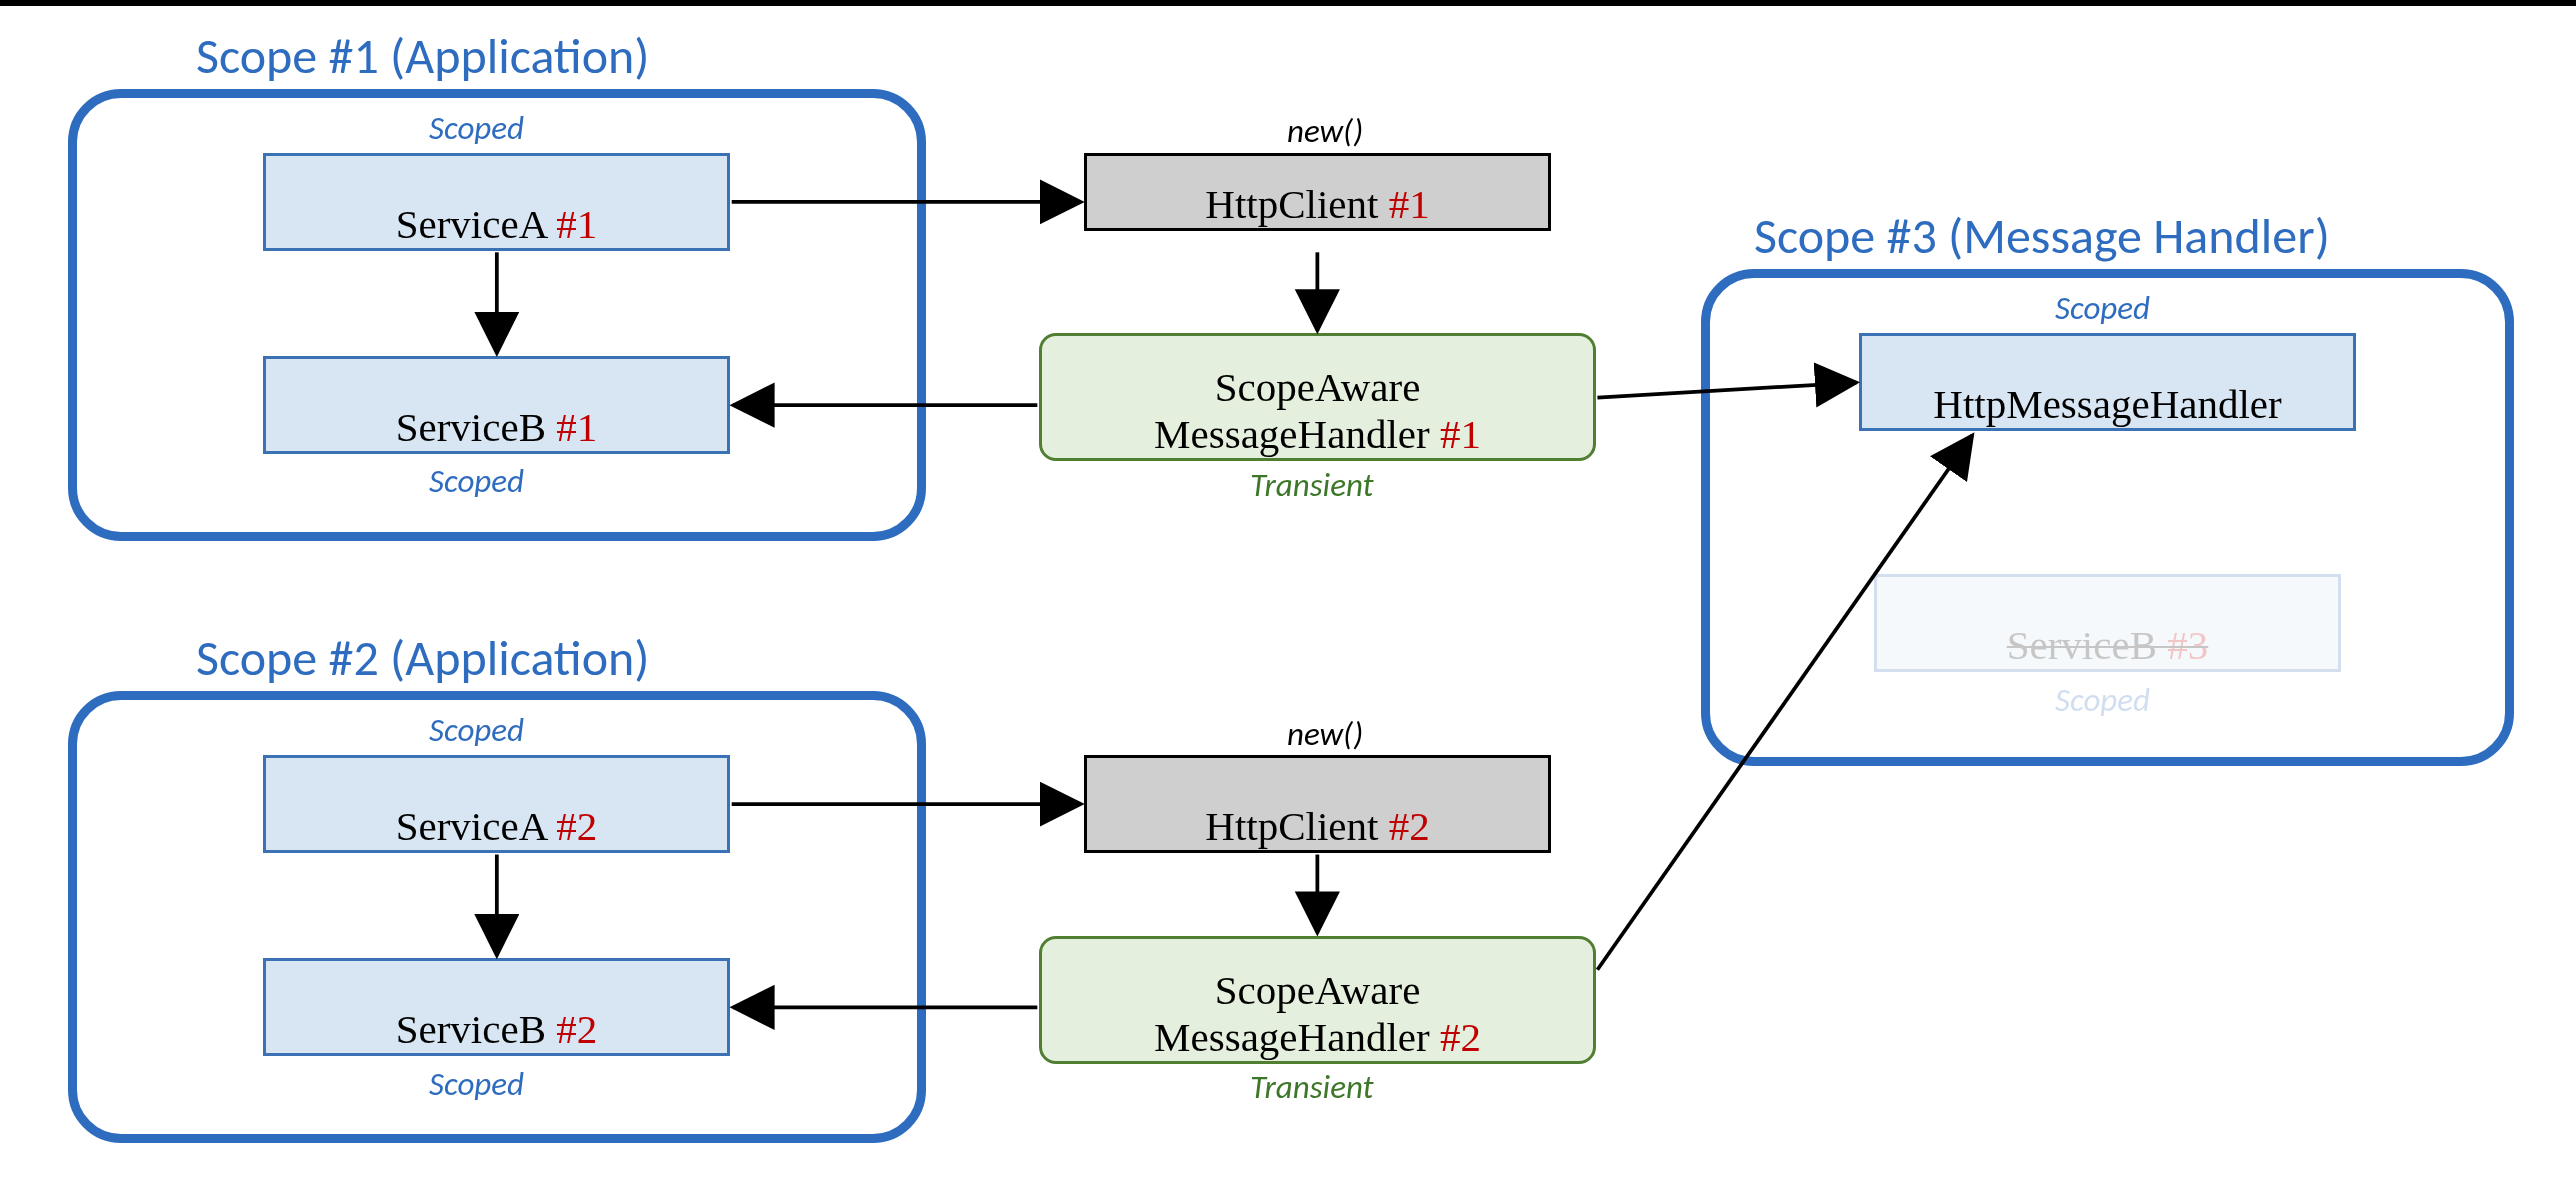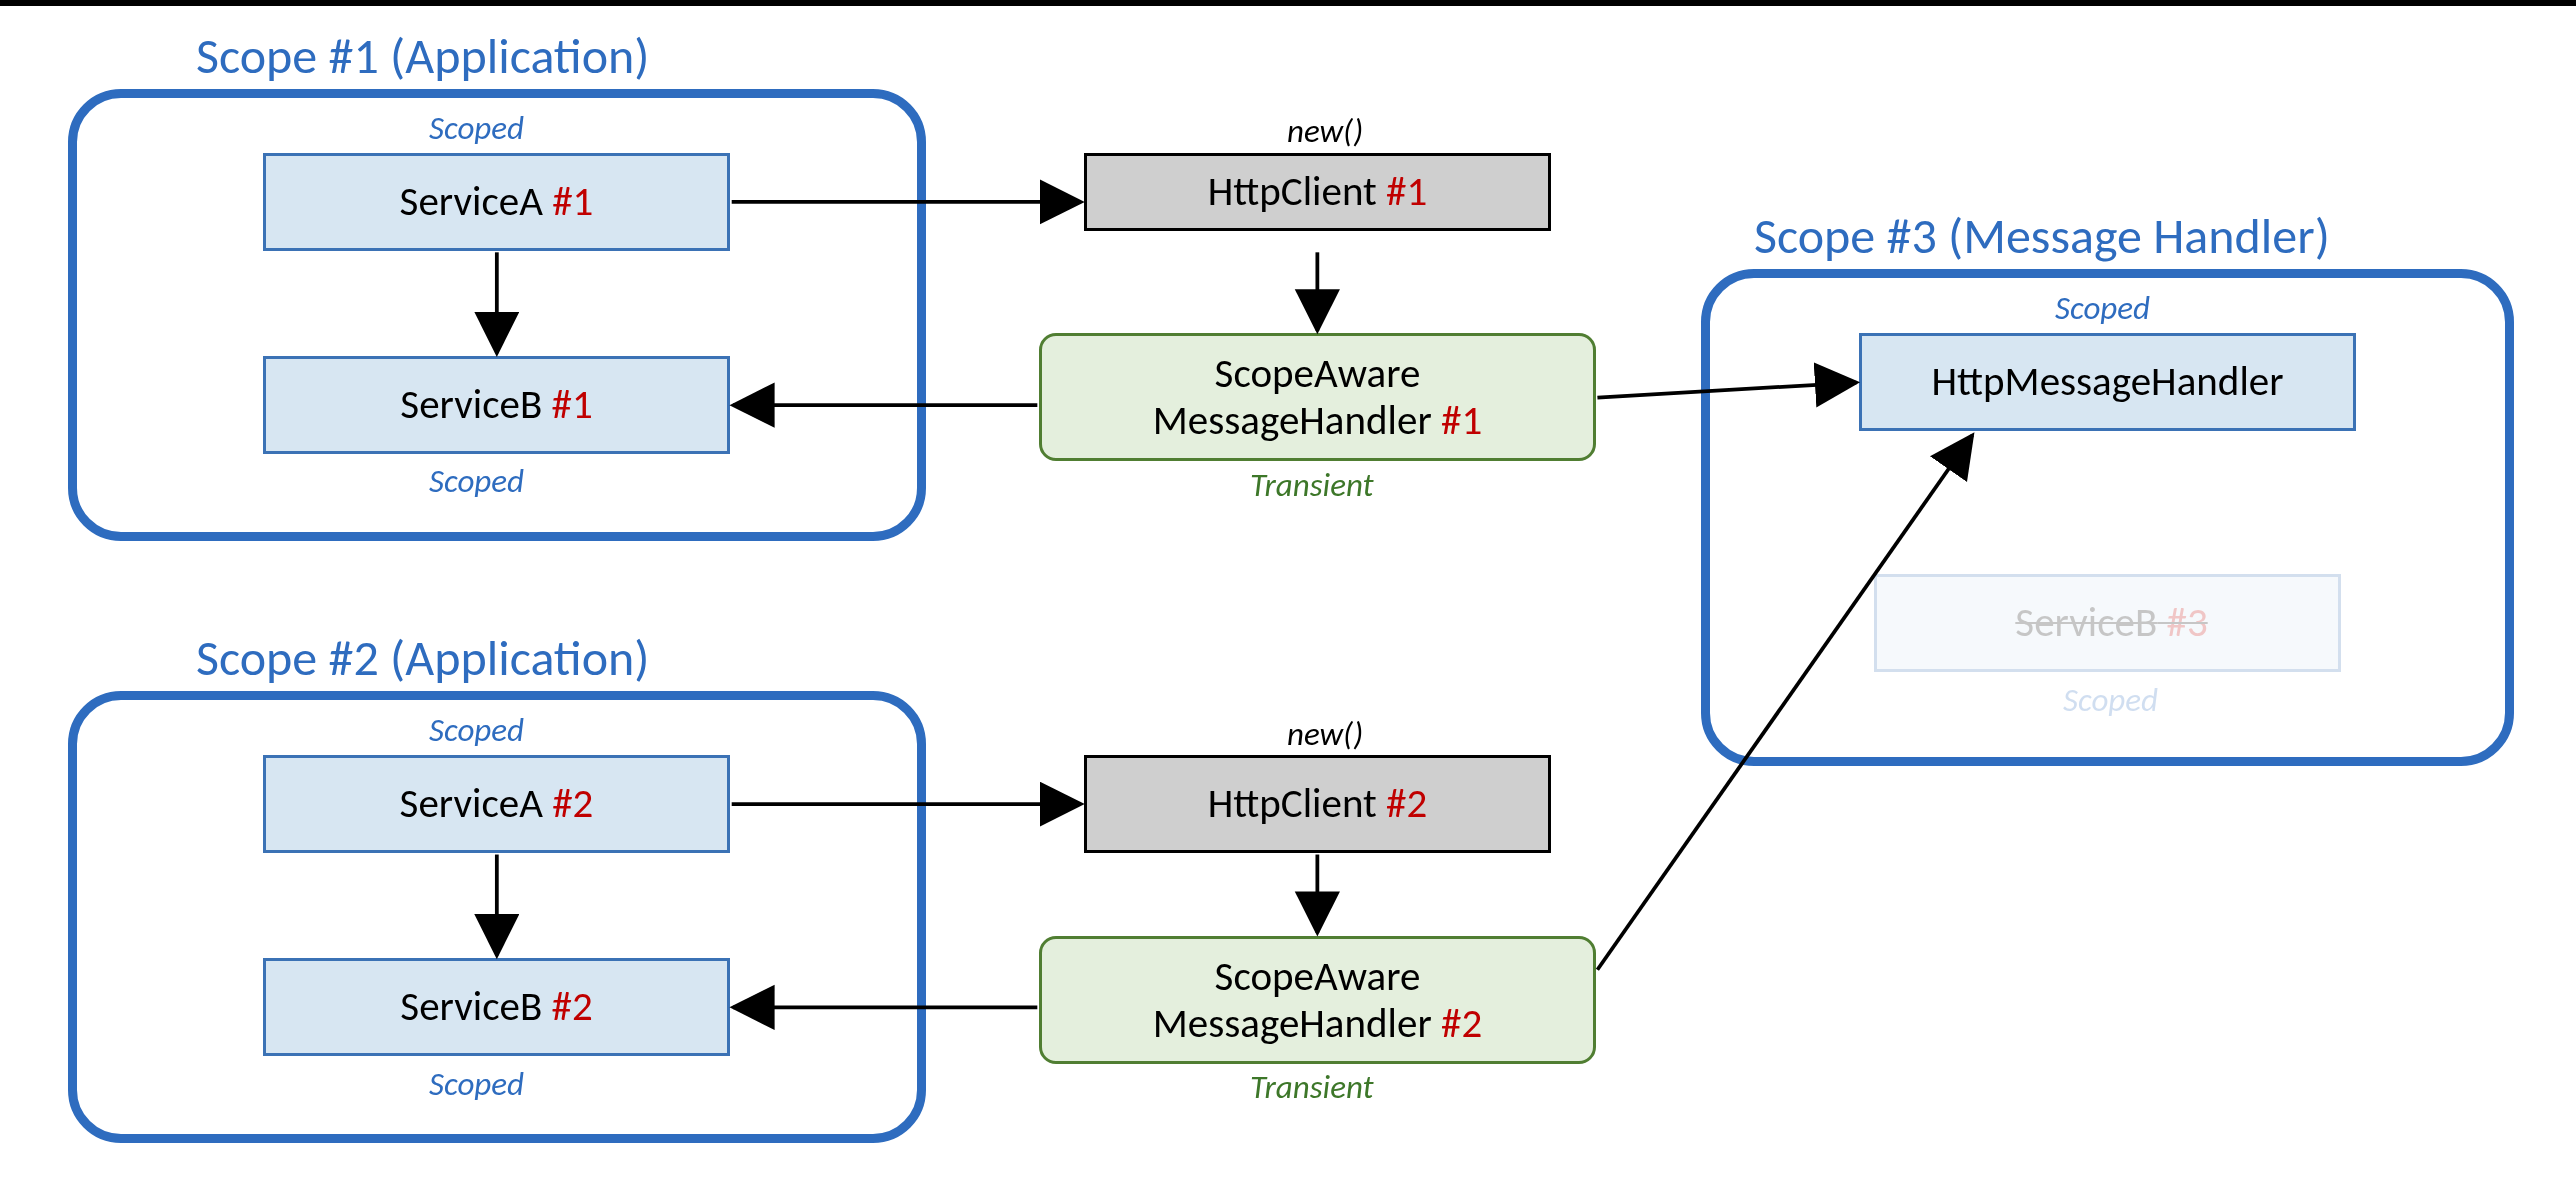--- a/index.html
+++ b/index.html
@@ -32,32 +32,33 @@
   }
 
   
   .box {
     position: absolute;
     box-sizing: border-box;
     border: 3px solid;
     display: flex;
     flex-direction: column;
     align-items: center;
-    justify-content: center;
+    justify-content: flex-end;
     font-size: 41px;
     line-height: 1.15;
     text-align: center;
     white-space: nowrap;
+    font-family: Liberation Serif, serif;
   }
   .box .line { display: block; }
   .blue  { background:#d7e6f2; border-color:#3b72b5; color:#000; }
   .grey  { background:#cfcfcf; border-color:#000;    color:#000; }
   .green { background:#e4efdd; border-color:#507e32; color:#000;border-radius:17px; }
   .red   { color:#c00000; }
-  .faded { opacity: 0.22; padding-left: 8px; }
+  .faded { opacity: 0.22; }
   .strike { text-decoration: line-through; text-decoration-thickness: 2.3px; }
 
   
   .life {
     position: absolute;
     font-size: 33px;
     font-style: italic;
     white-space: nowrap;
   }
   .life.blue-txt  { color:#2e6cbf; }

